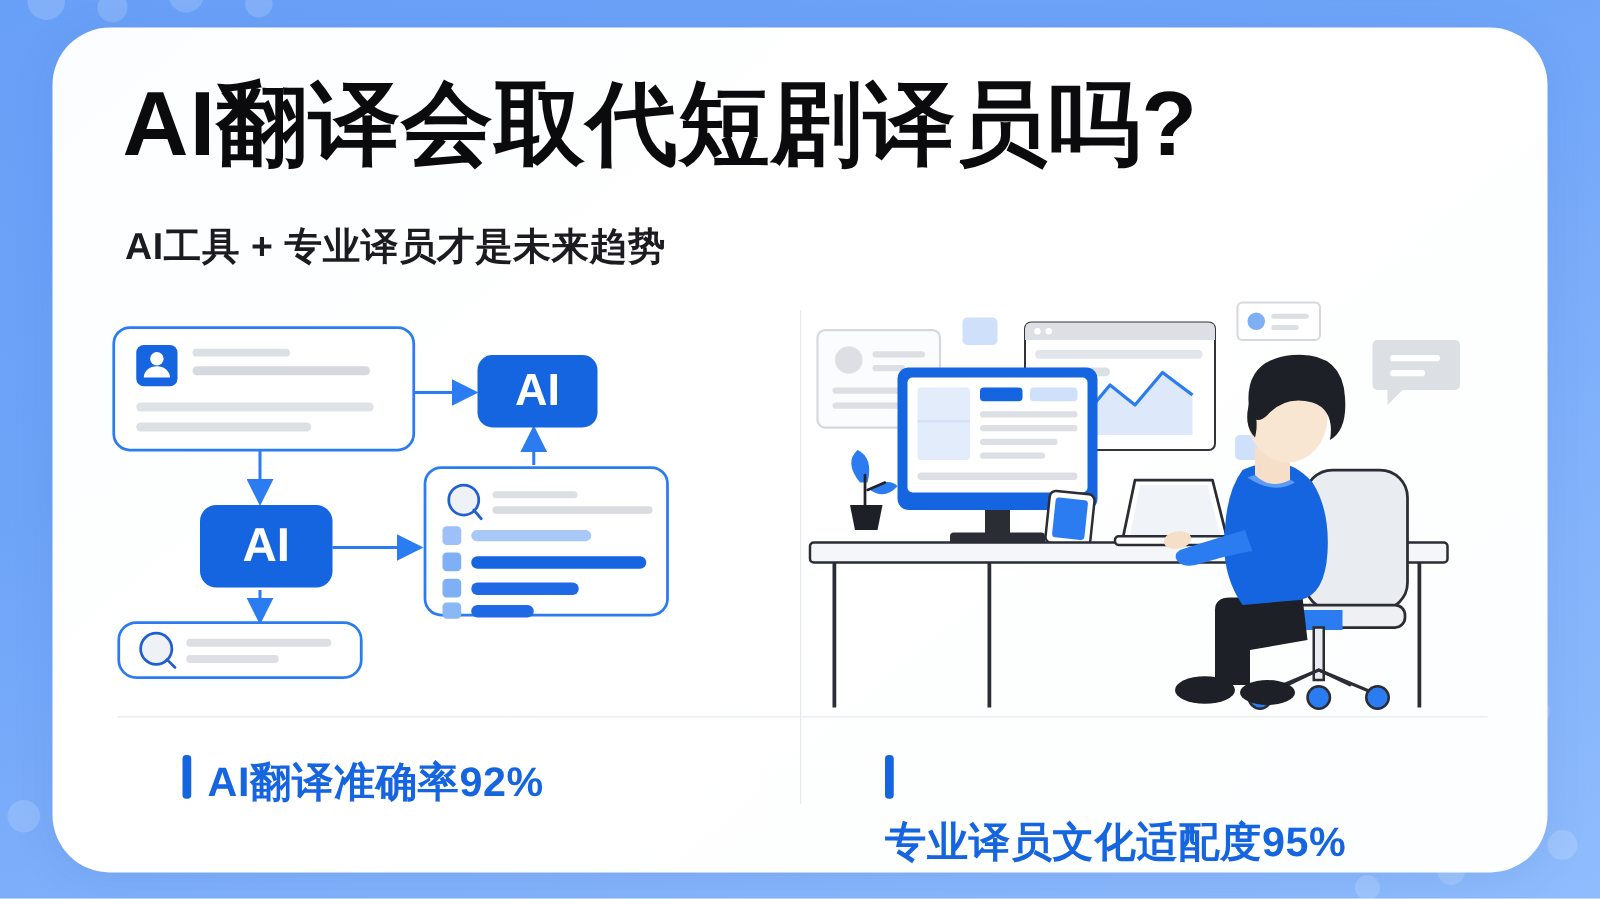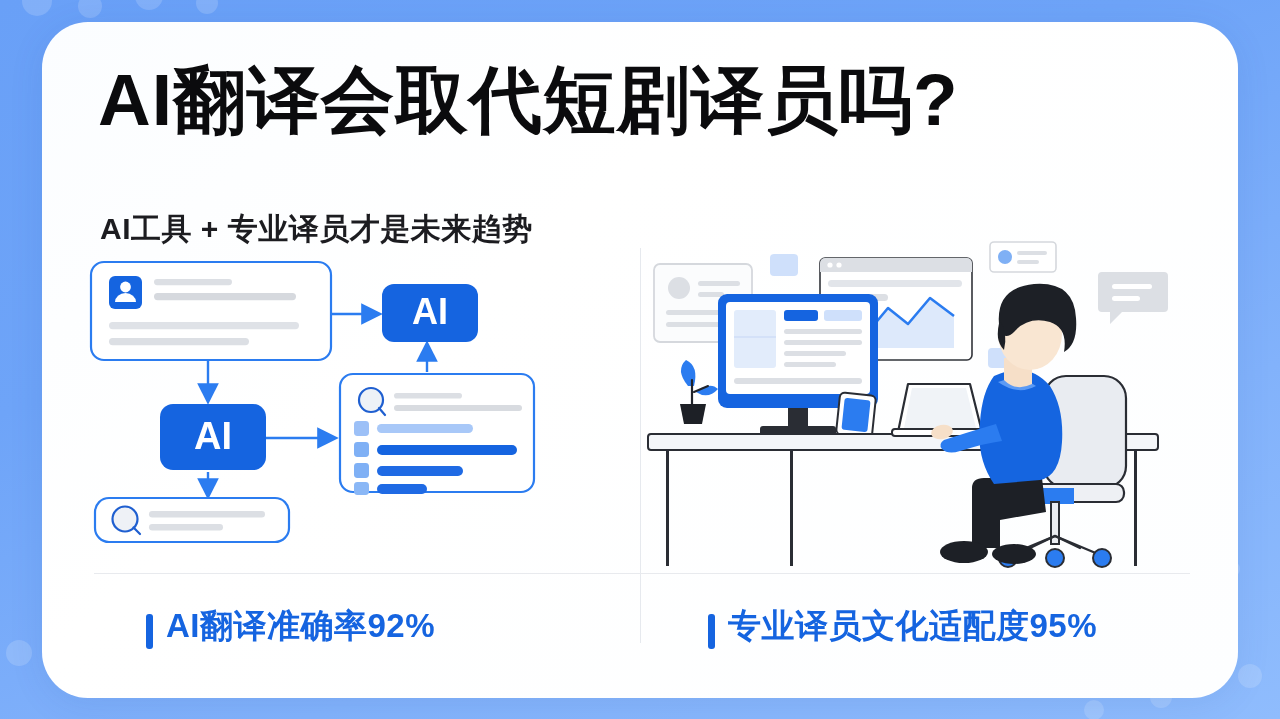--- a/index.html
+++ b/index.html
@@ -29,43 +29,43 @@
   }
   
   #title {
     position:absolute; left:56px; top:40px;
     font-size:73px; font-weight:bold; letter-spacing:1px;
     color:#0b0b0d; line-height:1.05; white-space:nowrap;
   }
   #subtitle {
     position:absolute; left:58px; top:155px;
     font-size:30px; font-weight:bold; color:#1c1c20;
-    letter-spacing:0.5px; white-space:nowrap;margin-top:32px;
+    letter-spacing:0.5px; white-space:nowrap;
   }
   
   #v-divider {
     position:absolute; left:598px; top:226px; width:1px; height:395px;
     background:#e6e9ee;
   }
   #h-divider {
     position:absolute; left:52px; top:551px; width:1096px; height:1px;
     background:#e8eaee;
   }
   
   .panel { position:absolute; }
   #panel-left  { left:40px;  top:226px; width:558px; height:320px;text-align:right; }
   #panel-right { left:600px; top:214px; width:548px; height:340px; }
   .illus { width:100%; height:100%; display:block; }
   
   .stat {
     position:absolute; top:582px;
-    display:flex; align-items:flex-end; gap:13px;
+    display:flex; align-items:flex-start; gap:13px;
   }
   #stat-left  { left:104px; }
-  #stat-right { left:666px; }
+  #stat-right { left:666px;flex-direction:column; }
   .stat-bar {
     width:7px; height:35px; border-radius:3px; background:#1564e0;
     flex:0 0 auto;
   }
   .stat-text {
     font-size:33px; font-weight:bold; color:#1564e0;
     letter-spacing:0.5px; white-space:nowrap;
   }
 </style>
 </head>

